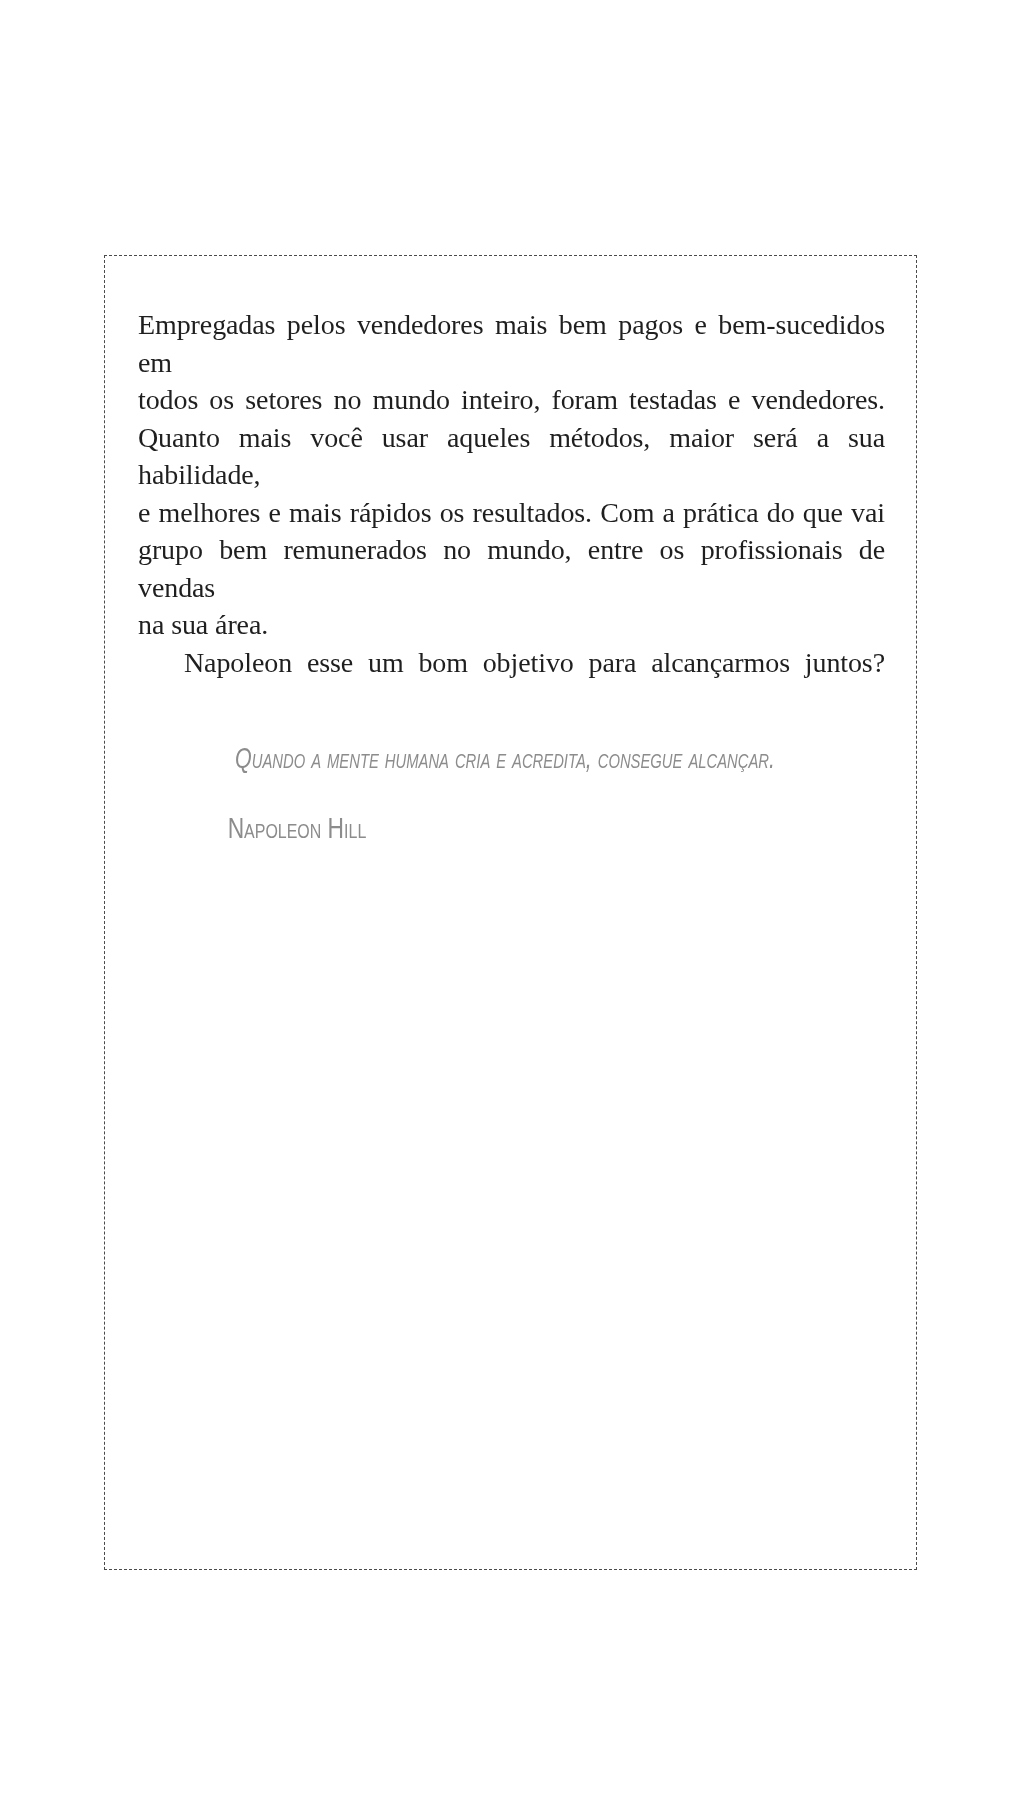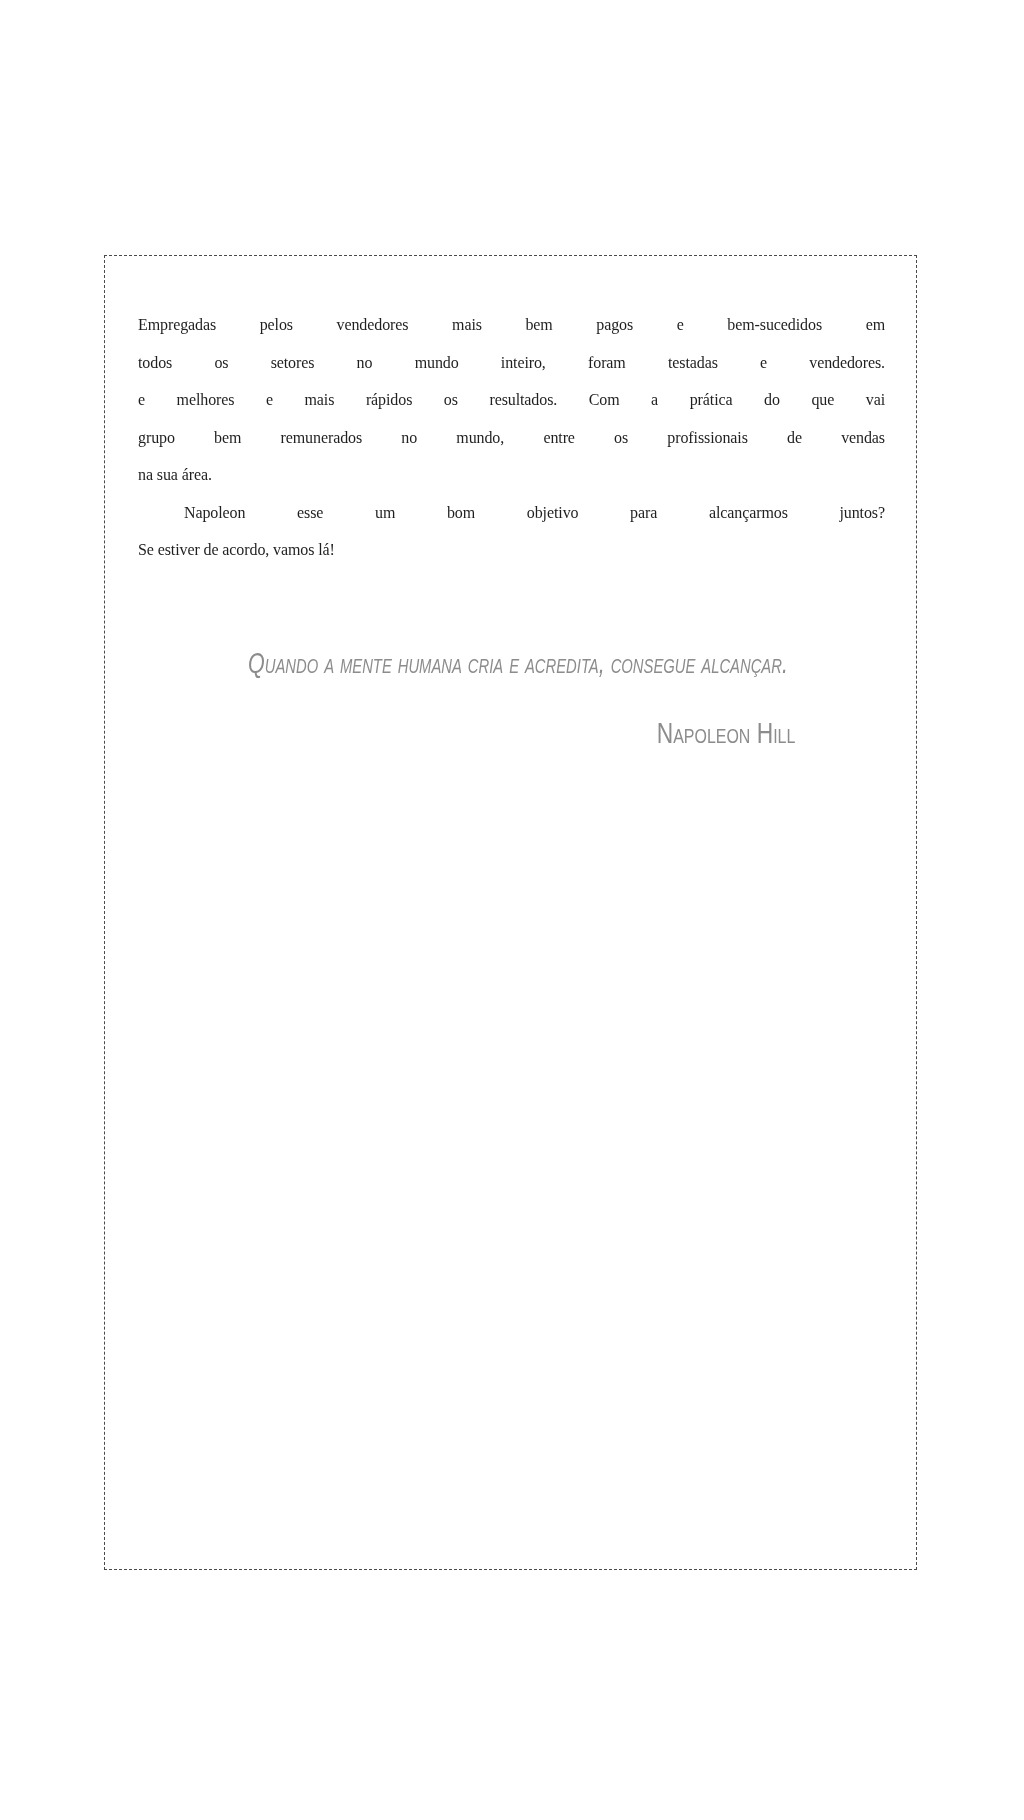--- a/index.html
+++ b/index.html
@@ -20,39 +20,39 @@
     border: 1px dashed #4a4a4a;
     background: #ffffff;
   }
   .text-col {
     position: absolute;
     left: 33px;
     top: 50px;
     width: 747px;
   }
   .bline {
-    font-size: 16px;
+    font-size: 28px;
     line-height: 37.5px;
     color: #1f1f1f;
     letter-spacing: -0.1px;
     text-align: justify;
     text-align-last: justify;
     white-space: normal;
   }
   .bline.align-left {
     text-align: right;
     text-align-last: left;
   }
   .bline.indent {
     text-indent: 46px;
   }
   .quote-wrap {
-    margin-top: 77px;
+    margin-top: 60px;
     width: 100%;
-    text-align: right;
+    text-align: left;
   }
   .quote-line {
     font-family: "Liberation Sans", sans-serif;
     font-style: italic;
     font-variant: small-caps;
     font-size: 29px;
     line-height: 34px;
     color: #8c8c8c;
     transform: scaleX(0.74);
     transform-origin: 50% 50%;
@@ -72,24 +72,24 @@
   }
 </style>
 </head>
 <body>
 
 <div class="page-box">
   <div class="text-col">
     <div>
         <div class="bline">Empregadas pelos vendedores mais bem pagos e bem-sucedidos em</div>
         <div class="bline">todos os setores no mundo inteiro, foram testadas e vendedores.</div>
+        <div class="bline">Quanto mais você usar aqueles métodos, maior será a sua habilidade,</div>
         <div class="bline">e melhores e mais rápidos os resultados. Com a prática do que vai</div>
         <div class="bline">grupo bem remunerados no mundo, entre os profissionais de vendas</div>
         <div class="bline align-left">na sua área.</div>
         <div class="bline indent">Napoleon esse um bom objetivo para alcançarmos juntos?</div>
-        <div class="bline align-left">Se estiver de acordo, vamos lá!</div>
       </div>
     <div class="quote-wrap">
       <div class="quote-line">Quando a mente humana cria e acredita, consegue alcançar.</div>
       <div class="quote-attr">Napoleon Hill</div>
     </div>
   </div>
 </div>
 
 </body></html>

